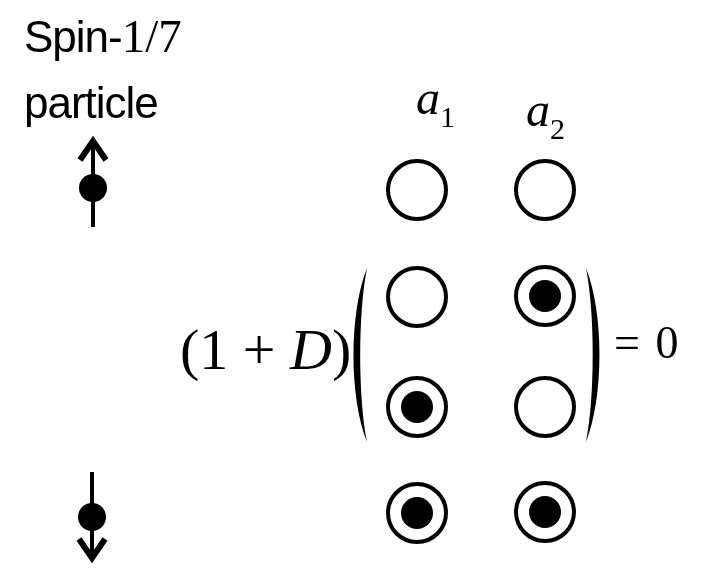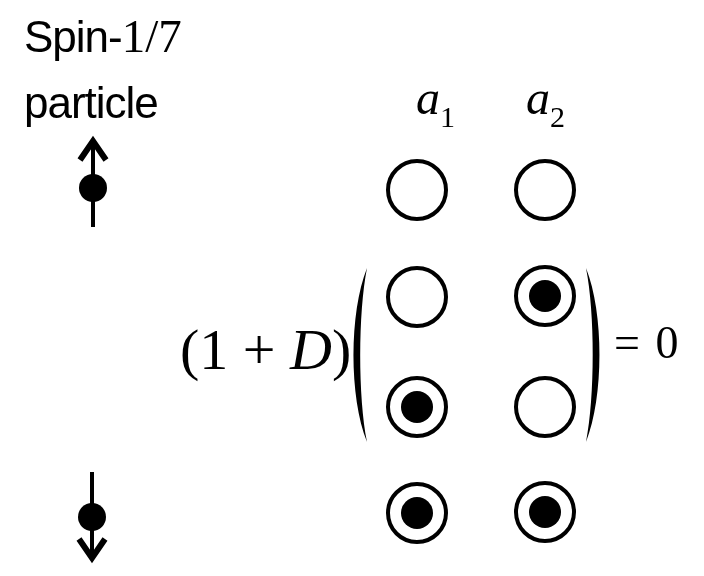--- a/index.html
+++ b/index.html
@@ -72,21 +72,21 @@
 
   <div class="abs heading" style="left:24px; top:12px;">
     <span>Spin-</span><span class="serif frac">1/7</span>
   </div>
   <div class="abs heading" style="left:24px; top:80px;">particle</div>
 
 
   <div class="abs mode-label" style="left:403px; top:74px;margin-left:13px;">
     <span>a</span><span class="sub">1</span>
   </div>
-  <div class="abs mode-label" style="left:526px; top:74px;">
+  <div class="abs mode-label" style="left:526px; top:86px;">
     <span>a</span><span class="sub">2</span>
   </div>
 
   <svg class="abs" style="left:73px; top:133px;" width="40" height="96" viewBox="0 0 40 96">
     <line x1="20" y1="10" x2="20" y2="94" stroke="#000" stroke-width="4"></line>
     <polyline points="7,27 20,8 33,27" fill="none" stroke="#000" stroke-width="6"></polyline>
     <circle cx="20" cy="55" r="14" fill="#000"></circle>
   </svg>
 
   <svg class="abs" style="left:72px; top:470px;" width="40" height="96" viewBox="0 0 40 96">

